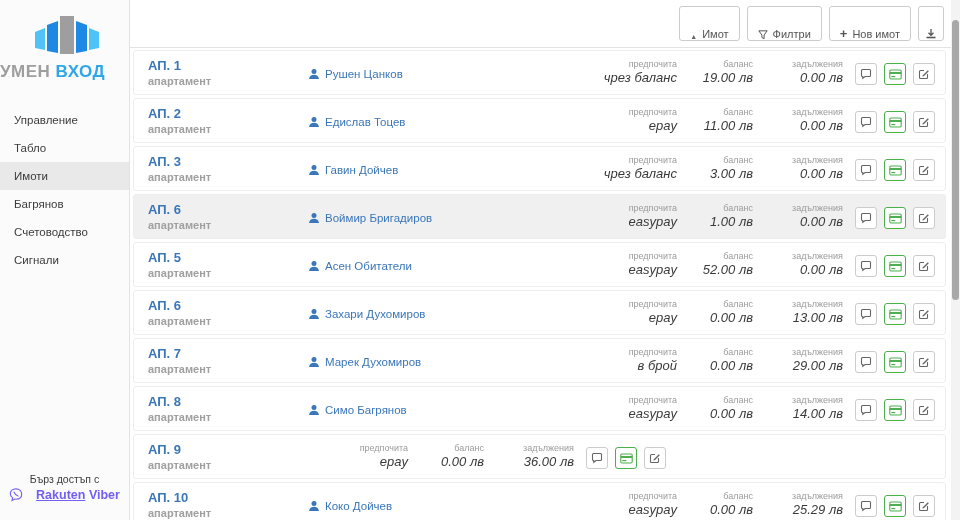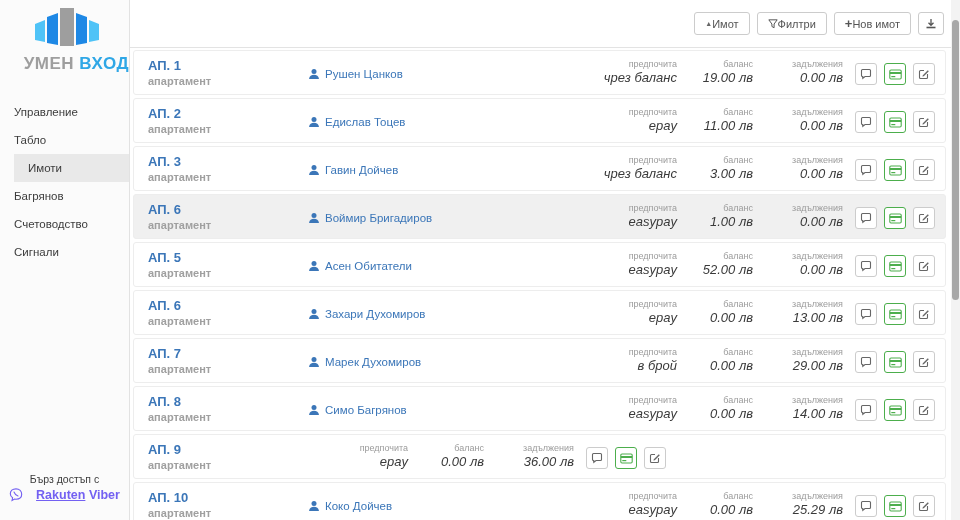--- a/index.html
+++ b/index.html
@@ -3,39 +3,39 @@
 <meta charset="utf-8">
 <style>
   * { margin:0; padding:0; box-sizing:border-box; }
   html,body { width:960px; height:520px; overflow:hidden; background:#fff;
     font-family:"Liberation Sans", sans-serif; }
   .app { display:flex; width:960px; height:520px; position:relative; }
 
   
   .sidebar { width:130px; height:520px; background:#fbfbfb; border-right:1px solid #e2e2e2;
     display:flex; flex-direction:column; flex-shrink:0; }
-  .logo { padding:4px 0 10px 0; text-align:right; }
+  .logo { padding:12px 0 10px 0; text-align:left; }
   .logo svg { display:block; margin:0 auto 4px auto; }
   .logo-text { font-size:17px; font-weight:bold; letter-spacing:.5px; }
   .logo-text .l1 { color:#9e9e9e; }
   .logo-text .l2 { color:#2fa7e6; }
   .nav { margin-top:14px; }
   .nav-item { padding:8px 0 8px 14px; font-size:11.5px; color:#3c3c3c; cursor:pointer; }
-  .nav-item.active { background:#e9e9e9;margin-left:14px; }
+  .nav-item.active { background:#e9e9e9; }
   .side-footer { margin-top:auto; padding:10px 0 14px 0; text-align:center; }
   .side-footer .quick { font-size:10.5px; color:#3c3c3c; margin-bottom:3px; }
   .viber { color:#7360f2; font-size:12.5px; font-weight:bold; display:inline-flex;
     align-items:flex-end; gap:13px; cursor:pointer; }
   .viber .rk { text-decoration:underline; }
 
   
   .main { flex:1; display:flex; flex-direction:column; min-width:0; }
   .toolbar { height:48px; flex-shrink:0; display:flex; align-items:center;
     justify-content:flex-end; gap:7px; padding-right:16px; border-bottom:1px solid #e3e3e3; }
-  .tbtn { display:inline-flex; align-items:center; height:23px; padding:0 10px;
+  .tbtn { display:inline-flex; align-items:flex-end; gap:5px; height:35px; padding:0 10px;
     background:#fff; border:1px solid #ccc; border-radius:3px; font-size:11px; color:#555;
     cursor:pointer; font-family:"Liberation Sans", sans-serif; }
   .tbtn svg { display:block; }
   .caret { font-size:7px; color:#666; }
   .plus { font-size:13px; color:#555; font-weight:bold; line-height:1; }
 
   
   .rows { flex:1; padding:2px 14px 0 3px; overflow:hidden; }
   .row { display:flex; align-items:center; background:#fff; border:1px solid #ededed;
     border-radius:3px; margin-bottom:3px; padding:7px 10px 7px 14px; min-height:36px; }

